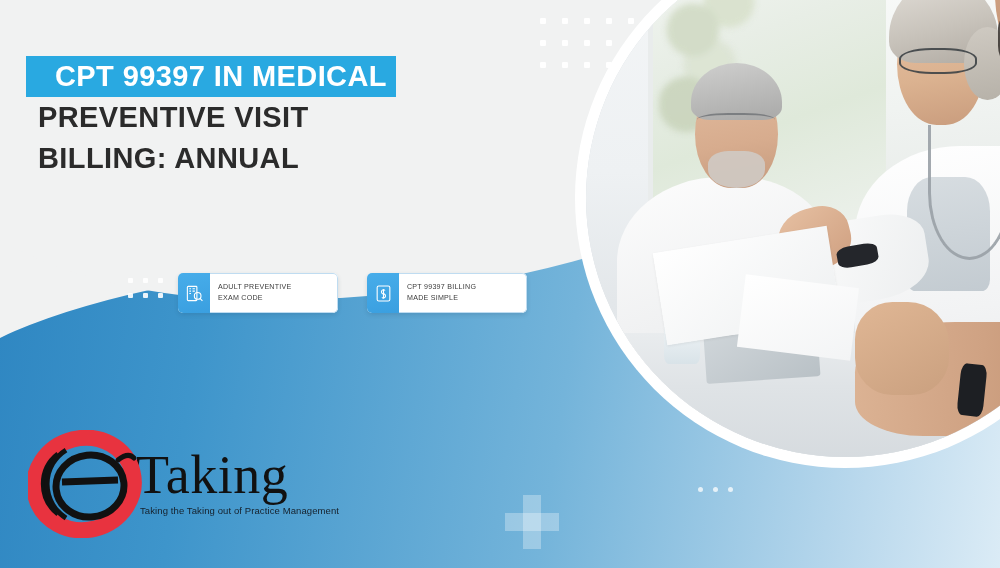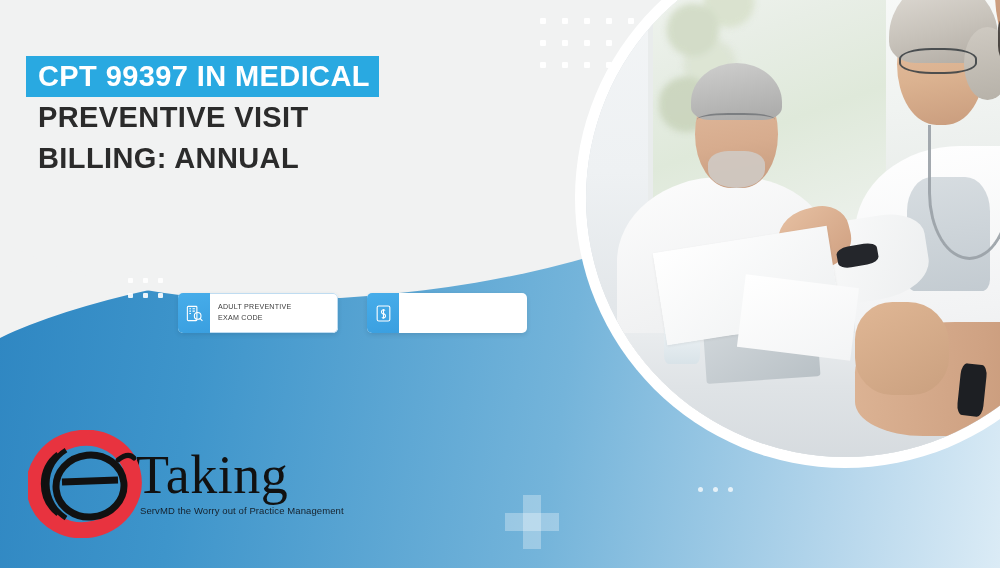--- a/index.html
+++ b/index.html
@@ -227,28 +227,28 @@
     width:470px; z-index:20;
   }
   .title-line{
     display:block;
     font-size:29px; font-weight:bold;
     letter-spacing:.4px; line-height:1.42;
     color:#2b2b2b; text-transform:uppercase;
   }
   .title-line.hl{
     background:#29a9e1; color:#ffffff;
-    display:inline-block; padding:5px 9px 5px 12px;
+    display:inline-block; padding:5px 9px 5px 29px;
     margin-left:-4px; line-height:1.08;
   }
   .title-line.plain{ padding-left:8px; }
 
   
   .features{
-    position:absolute; left:178px; top:293px;
+    position:absolute; left:178px; top:273px;
     width:380px; z-index:22;
     display:grid; grid-template-columns:160px 160px;
     gap:12px 29px;
   }
   .fbox{
     display:flex; align-items:stretch;
     height:40px;
     border-radius:5px;
     background:#ffffff;
     box-shadow:0 2px 4px rgba(30,60,90,.16);
@@ -433,36 +433,37 @@
     </div>
 
     <div class="fbox">
       <span class="ficon">
         <svg viewBox="0 0 24 24" fill="none" stroke="#ffffff" stroke-width="1.4">
           <rect x="4" y="2.5" width="16" height="19" rx="2"></rect>
           <path d="M14 8.2a2.6 2.6 0 1 0-2 4.3 2.6 2.6 0 1 1-2 4.3"></path>
           <line x1="12" y1="6.6" x2="12" y2="18.4"></line>
         </svg>
       </span>
+      <span class="flabel">CPT 99397 BILLING<br>MADE SIMPLE</span>
     </div>
 
 
 
   </div>
 
   <div class="logo">
     <span class="mark">
       <svg viewBox="0 0 118 108">
         <ellipse cx="56" cy="54" rx="50" ry="46" fill="none" stroke="#e8333f" stroke-width="16" transform="rotate(-14 56 54)"></ellipse>
         <path d="M30 24 A38 38 0 0 0 30 84" fill="none" stroke="#111111" stroke-width="5"></path>
         <path d="M38 20 A40 40 0 0 0 38 88" fill="none" stroke="#111111" stroke-width="5"></path>
         <ellipse cx="62" cy="56" rx="34" ry="31" fill="none" stroke="#111111" stroke-width="7" transform="rotate(-6 62 56)"></ellipse>
         <line x1="34" y1="52" x2="90" y2="50" stroke="#111111" stroke-width="7"></line>
         <path d="M90 30 q10 -8 16 -2" fill="none" stroke="#111111" stroke-width="5" stroke-linecap="round"></path>
       </svg>
     </span>
     <span class="wordwrap">
       <span class="word">Taking</span>
-      <span class="tag" style="display:block">ServMD the Worry out of Practice Management</span>
+      <span class="tag" style="display:block">Taking the Taking out of Practice Management</span>
     </span>
   </div>
 
 </div>
 
 </body></html>

